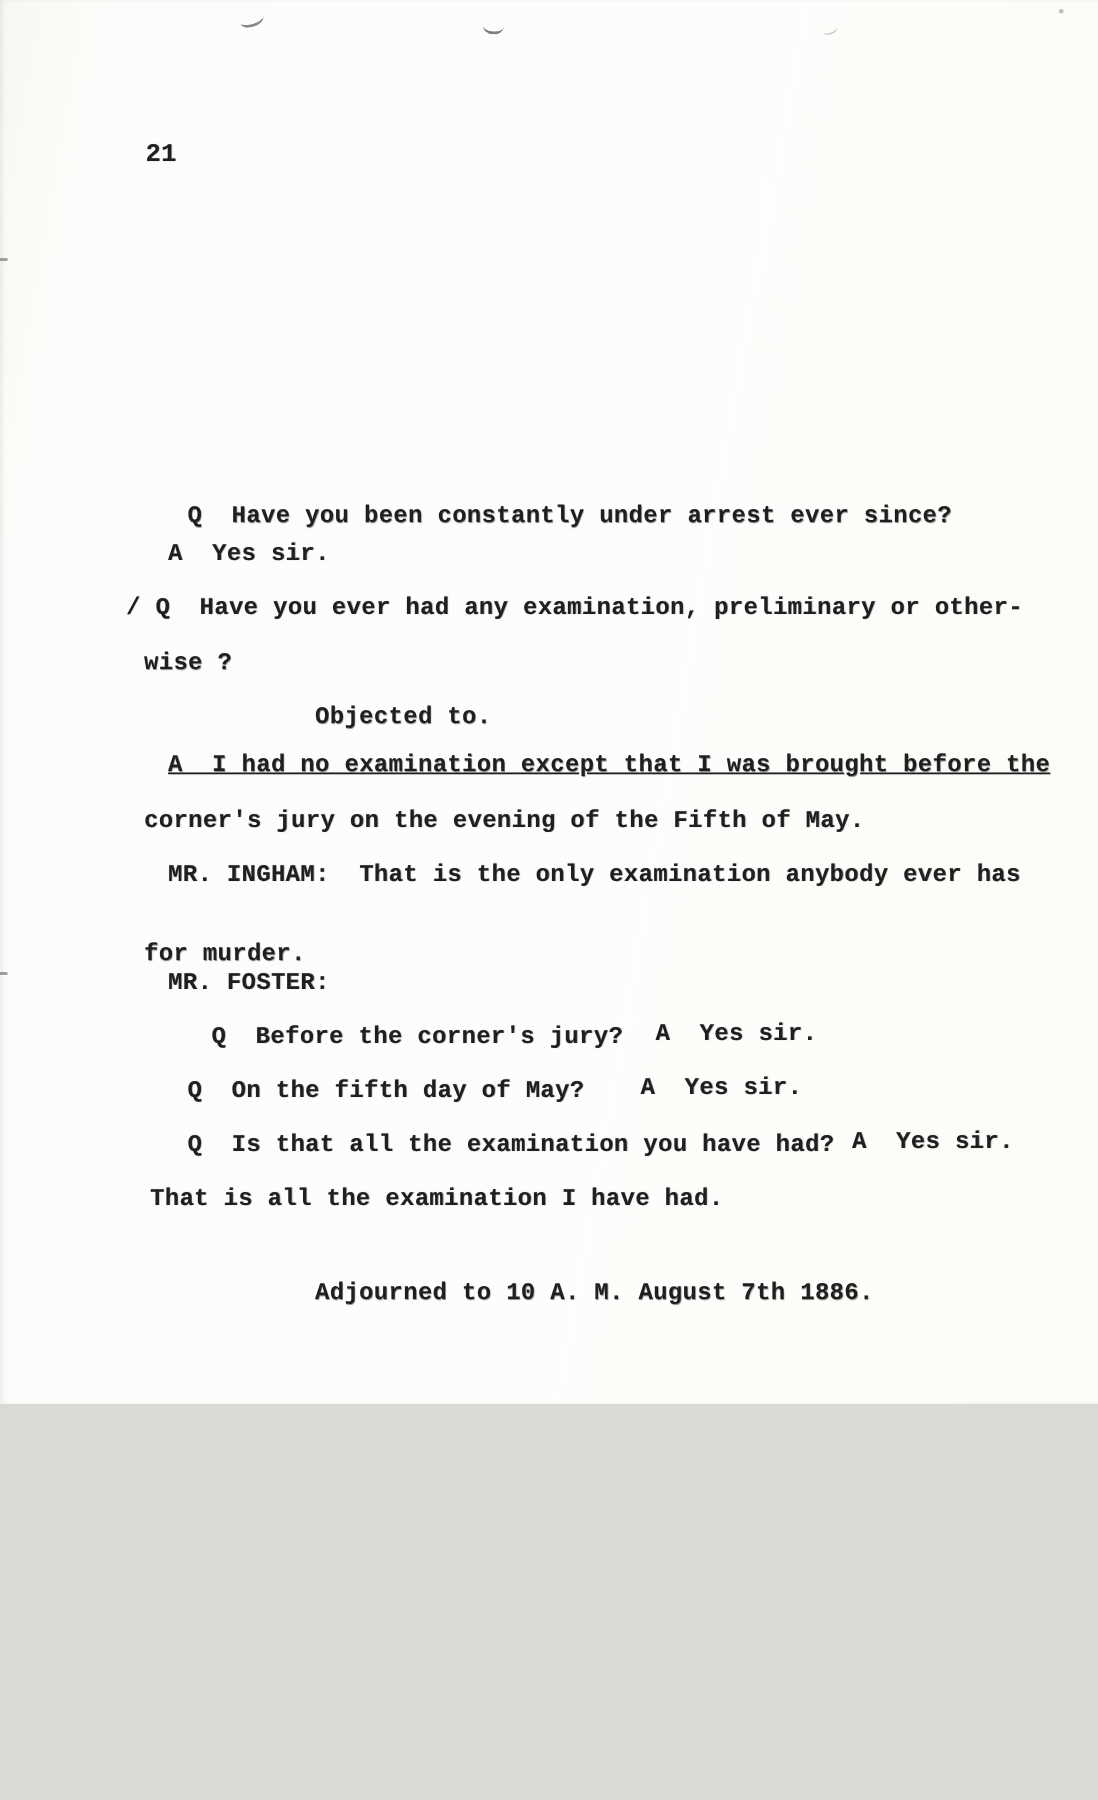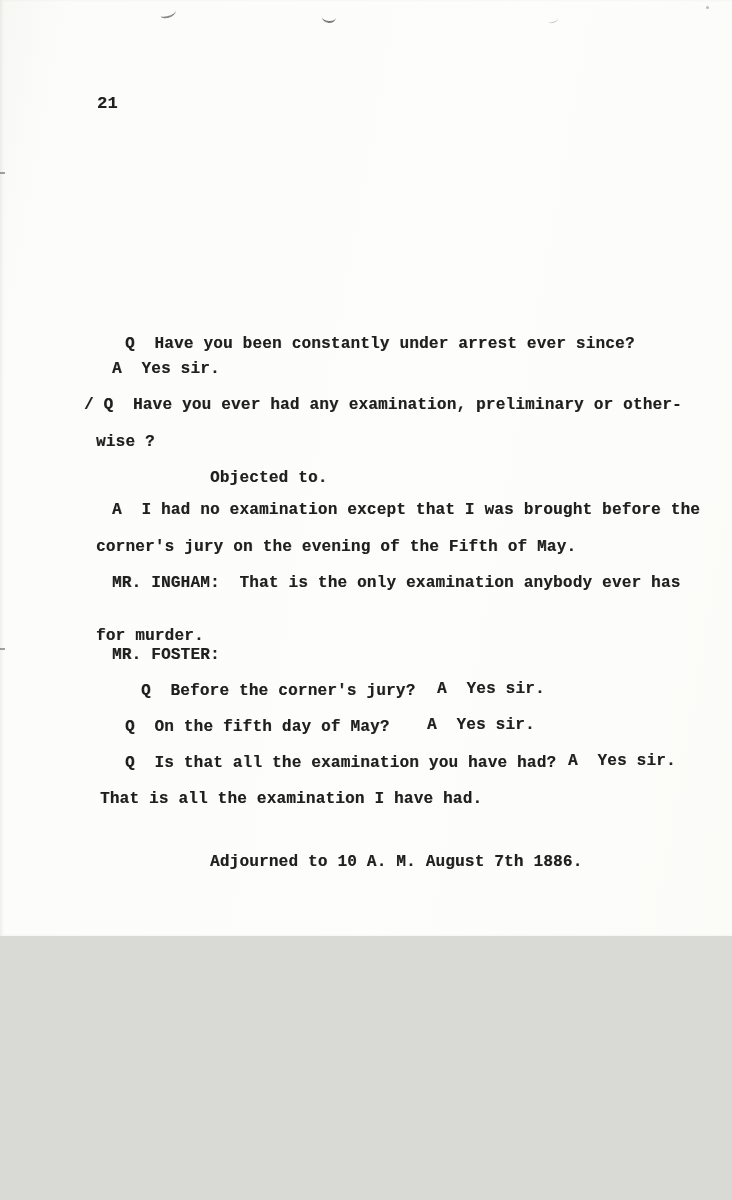--- a/index.html
+++ b/index.html
@@ -80,21 +80,21 @@
   <div class="artifact edge-tick" style="left:0px; top:172px;"></div>
   <div class="artifact edge-tick" style="left:0px; top:648px;"></div>
 
   <div class="line pagenum" style="left:97px; top:94px;">21</div>
 
   <div class="line" style="left:125px; top:323px;margin-top:12px;">Q  Have you been constantly under arrest ever since?</div>
   <div class="line" style="left:112px; top:360px;">A  Yes sir.</div>
   <div class="line" style="left:84px;  top:396px;">/ Q  Have you ever had any examination, preliminary or other-</div>
   <div class="line" style="left:96px;  top:433px;">wise ?</div>
   <div class="line" style="left:210px; top:469px;">Objected to.</div>
-  <div class="line" style="left:112px; top:501px;">A  I had no examination except that I was brought before the</div>
+  <div class="line" style="left:112px; top:501px;text-decoration:underline;">A  I had no examination except that I was brought before the</div>
   <div class="line" style="left:96px;  top:538px;text-align:right;">corner's jury on the evening of the Fifth of May.</div>
   <div class="line" style="left:112px; top:574px;">MR. INGHAM:  That is the only examination anybody ever has</div>
   <div class="line" style="left:96px;  top:610px;margin-top:17px;">for murder.</div>
   <div class="line" style="left:112px; top:646px;">MR. FOSTER:</div>
 
   <div class="line" style="left:125px; top:682px;margin-left:16px;">Q  Before the corner's jury?</div>
   <div class="line" style="left:437px; top:680px;">A  Yes sir.</div>
 
   <div class="line" style="left:125px; top:718px;">Q  On the fifth day of May?</div>
   <div class="line" style="left:427px; top:716px;">A  Yes sir.</div>

